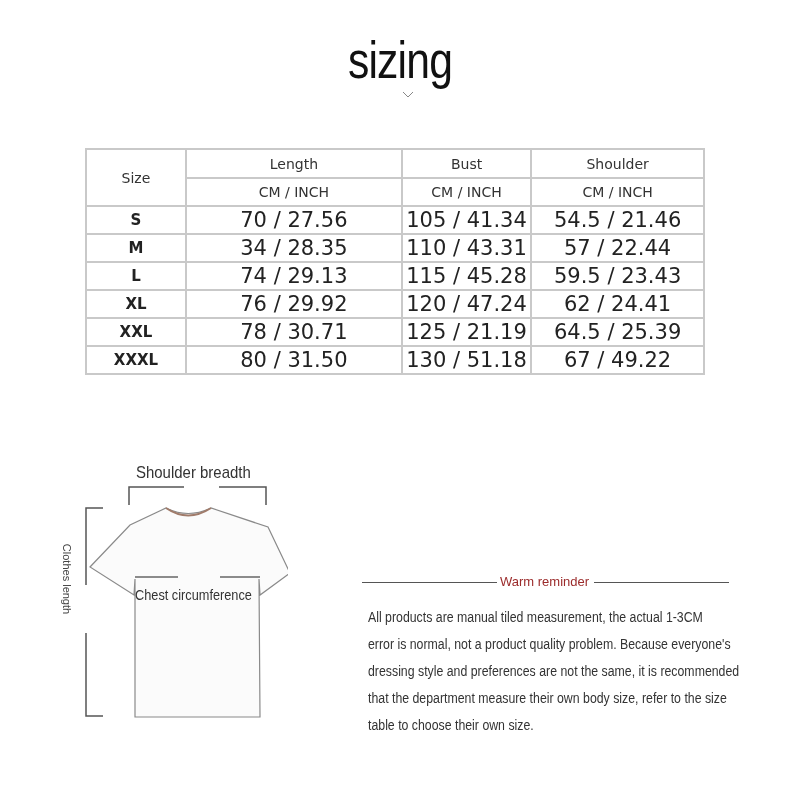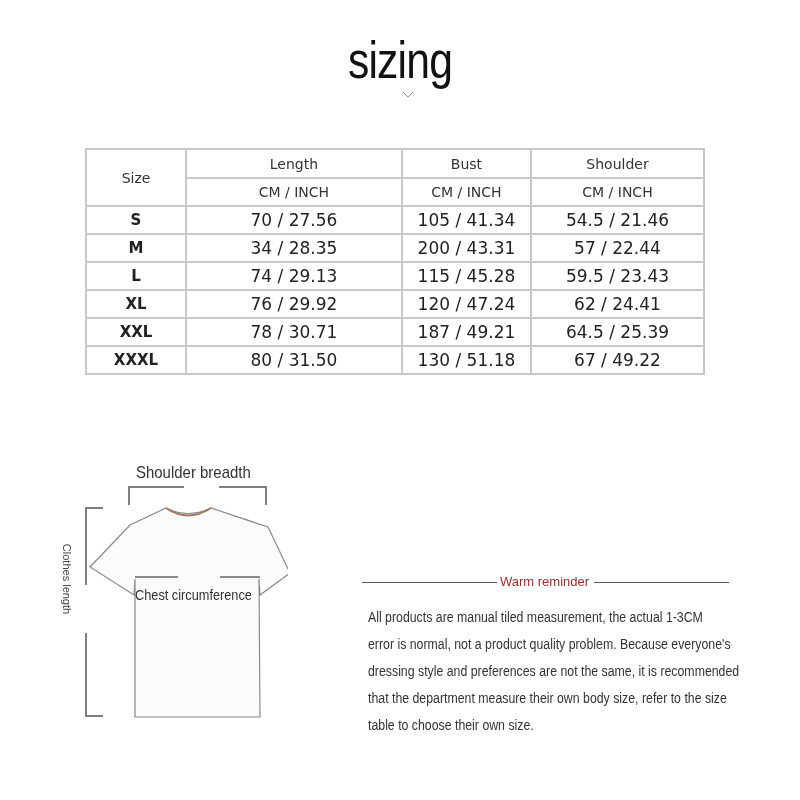--- a/index.html
+++ b/index.html
@@ -5,21 +5,21 @@
   html,body{margin:0;padding:0;background:#fff;}
   body{width:800px;height:800px;position:relative;overflow:hidden;font-family:"Liberation Sans",sans-serif;color:#222;}
   .title{position:absolute;left:0;width:800px;top:30px;text-align:center;font-family:"Liberation Sans",sans-serif;font-size:52px;letter-spacing:-1px;color:#111;transform:scaleX(0.82);transform-origin:center;}
   .title-chevron{position:absolute;left:403px;top:89px;width:10px;height:10px;}
   table.size{position:absolute;left:85px;top:148px;width:620px;border-collapse:collapse;font-family:"DejaVu Sans",sans-serif;}
   table.size td{border:2px solid #c9c9c9;text-align:center;height:26px;padding:0;font-size:17px;color:#222;}
   table.size td.h1{font-size:14px;font-weight:normal;color:#333;height:27px;}
   table.size td.h2{font-size:14px;color:#333;}
   table.size td.sizehdr{font-size:14px;font-weight:normal;color:#333;}
   table.size td.sz{font-weight:bold;font-size:15px;}
-  table.size td.val{font-size:17px;letter-spacing:0px;}
+  table.size td.val{font-size:21px;letter-spacing:0px;}
   .col-size{width:100px}.col-len{width:220px}.col-bust{width:130px}.col-sh{width:175px}
   .diagram{position:absolute;left:60px;top:455px;width:220px;height:280px;margin-left:8px;}
   .lbl{position:absolute;font-family:"Liberation Sans",sans-serif;color:#333;}
   .shoulder-lbl{left:68px;top:8px;font-size:17px;transform:scaleX(0.88);transform-origin:left;}
   .chest-lbl{left:67px;top:131px;font-size:15px;transform:scaleX(0.85);transform-origin:left;}
   .length-lbl{left:-36px;top:118px;font-size:11px;transform:rotate(90deg);color:#444;white-space:nowrap;}
   .reminder{position:absolute;left:362px;top:572px;width:370px;height:20px;}
   .reminder .line{position:absolute;top:10px;height:1px;background:#555;}
   .reminder .rl{left:0;width:135px;}
   .reminder .rr{left:232px;width:135px;}
@@ -50,39 +50,39 @@
   </tr>
   <tr>
     <td class="sz">S</td>
     <td class="val">70 / 27.56</td>
     <td class="val">105 / 41.34</td>
     <td class="val">54.5 / 21.46</td>
   </tr>
   <tr>
     <td class="sz">M</td>
     <td class="val">34 / 28.35</td>
-    <td class="val">200 / 43.31</td>
+    <td class="val">110 / 43.31</td>
     <td class="val">57 / 22.44</td>
   </tr>
   <tr>
     <td class="sz">L</td>
     <td class="val">74 / 29.13</td>
     <td class="val">115 / 45.28</td>
     <td class="val">59.5 / 23.43</td>
   </tr>
   <tr>
     <td class="sz">XL</td>
     <td class="val">76 / 29.92</td>
     <td class="val">120 / 47.24</td>
     <td class="val">62 / 24.41</td>
   </tr>
   <tr>
     <td class="sz">XXL</td>
     <td class="val">78 / 30.71</td>
-    <td class="val">187 / 49.21</td>
+    <td class="val">125 / 21.19</td>
     <td class="val">64.5 / 25.39</td>
   </tr>
   <tr>
     <td class="sz">XXXL</td>
     <td class="val">80 / 31.50</td>
     <td class="val">130 / 51.18</td>
     <td class="val">67 / 49.22</td>
   </tr>
 </tbody>
   </table>

